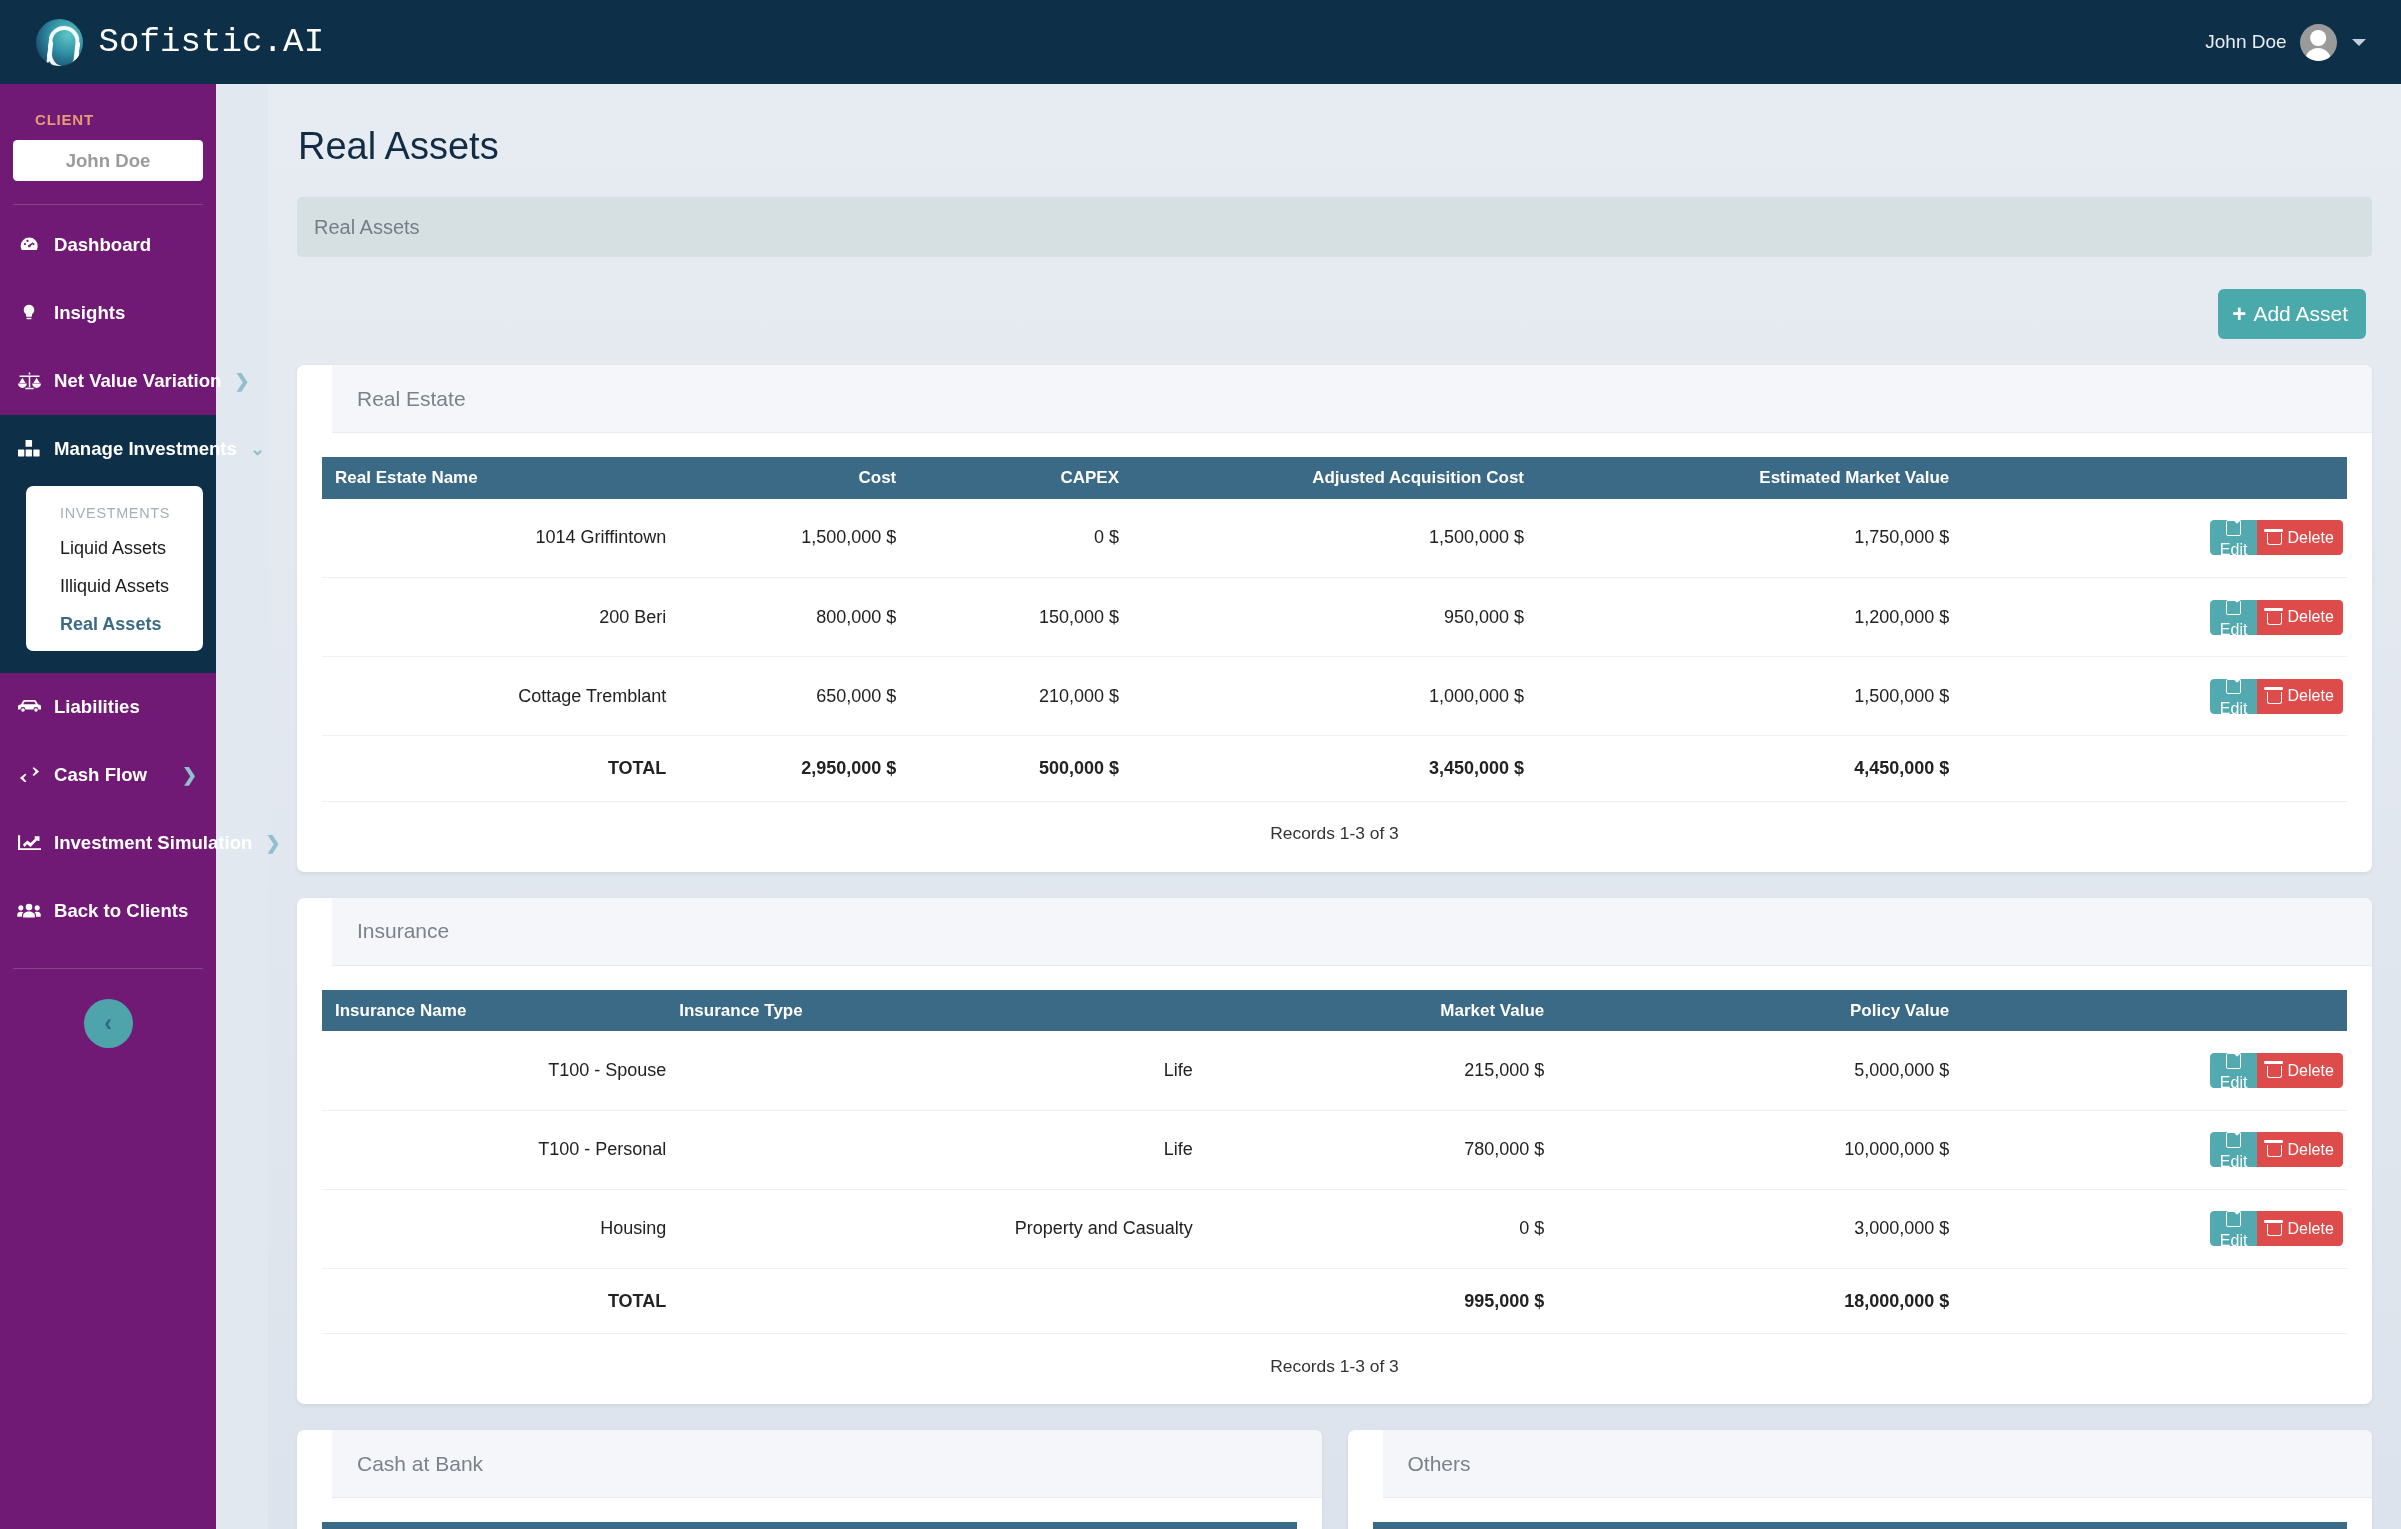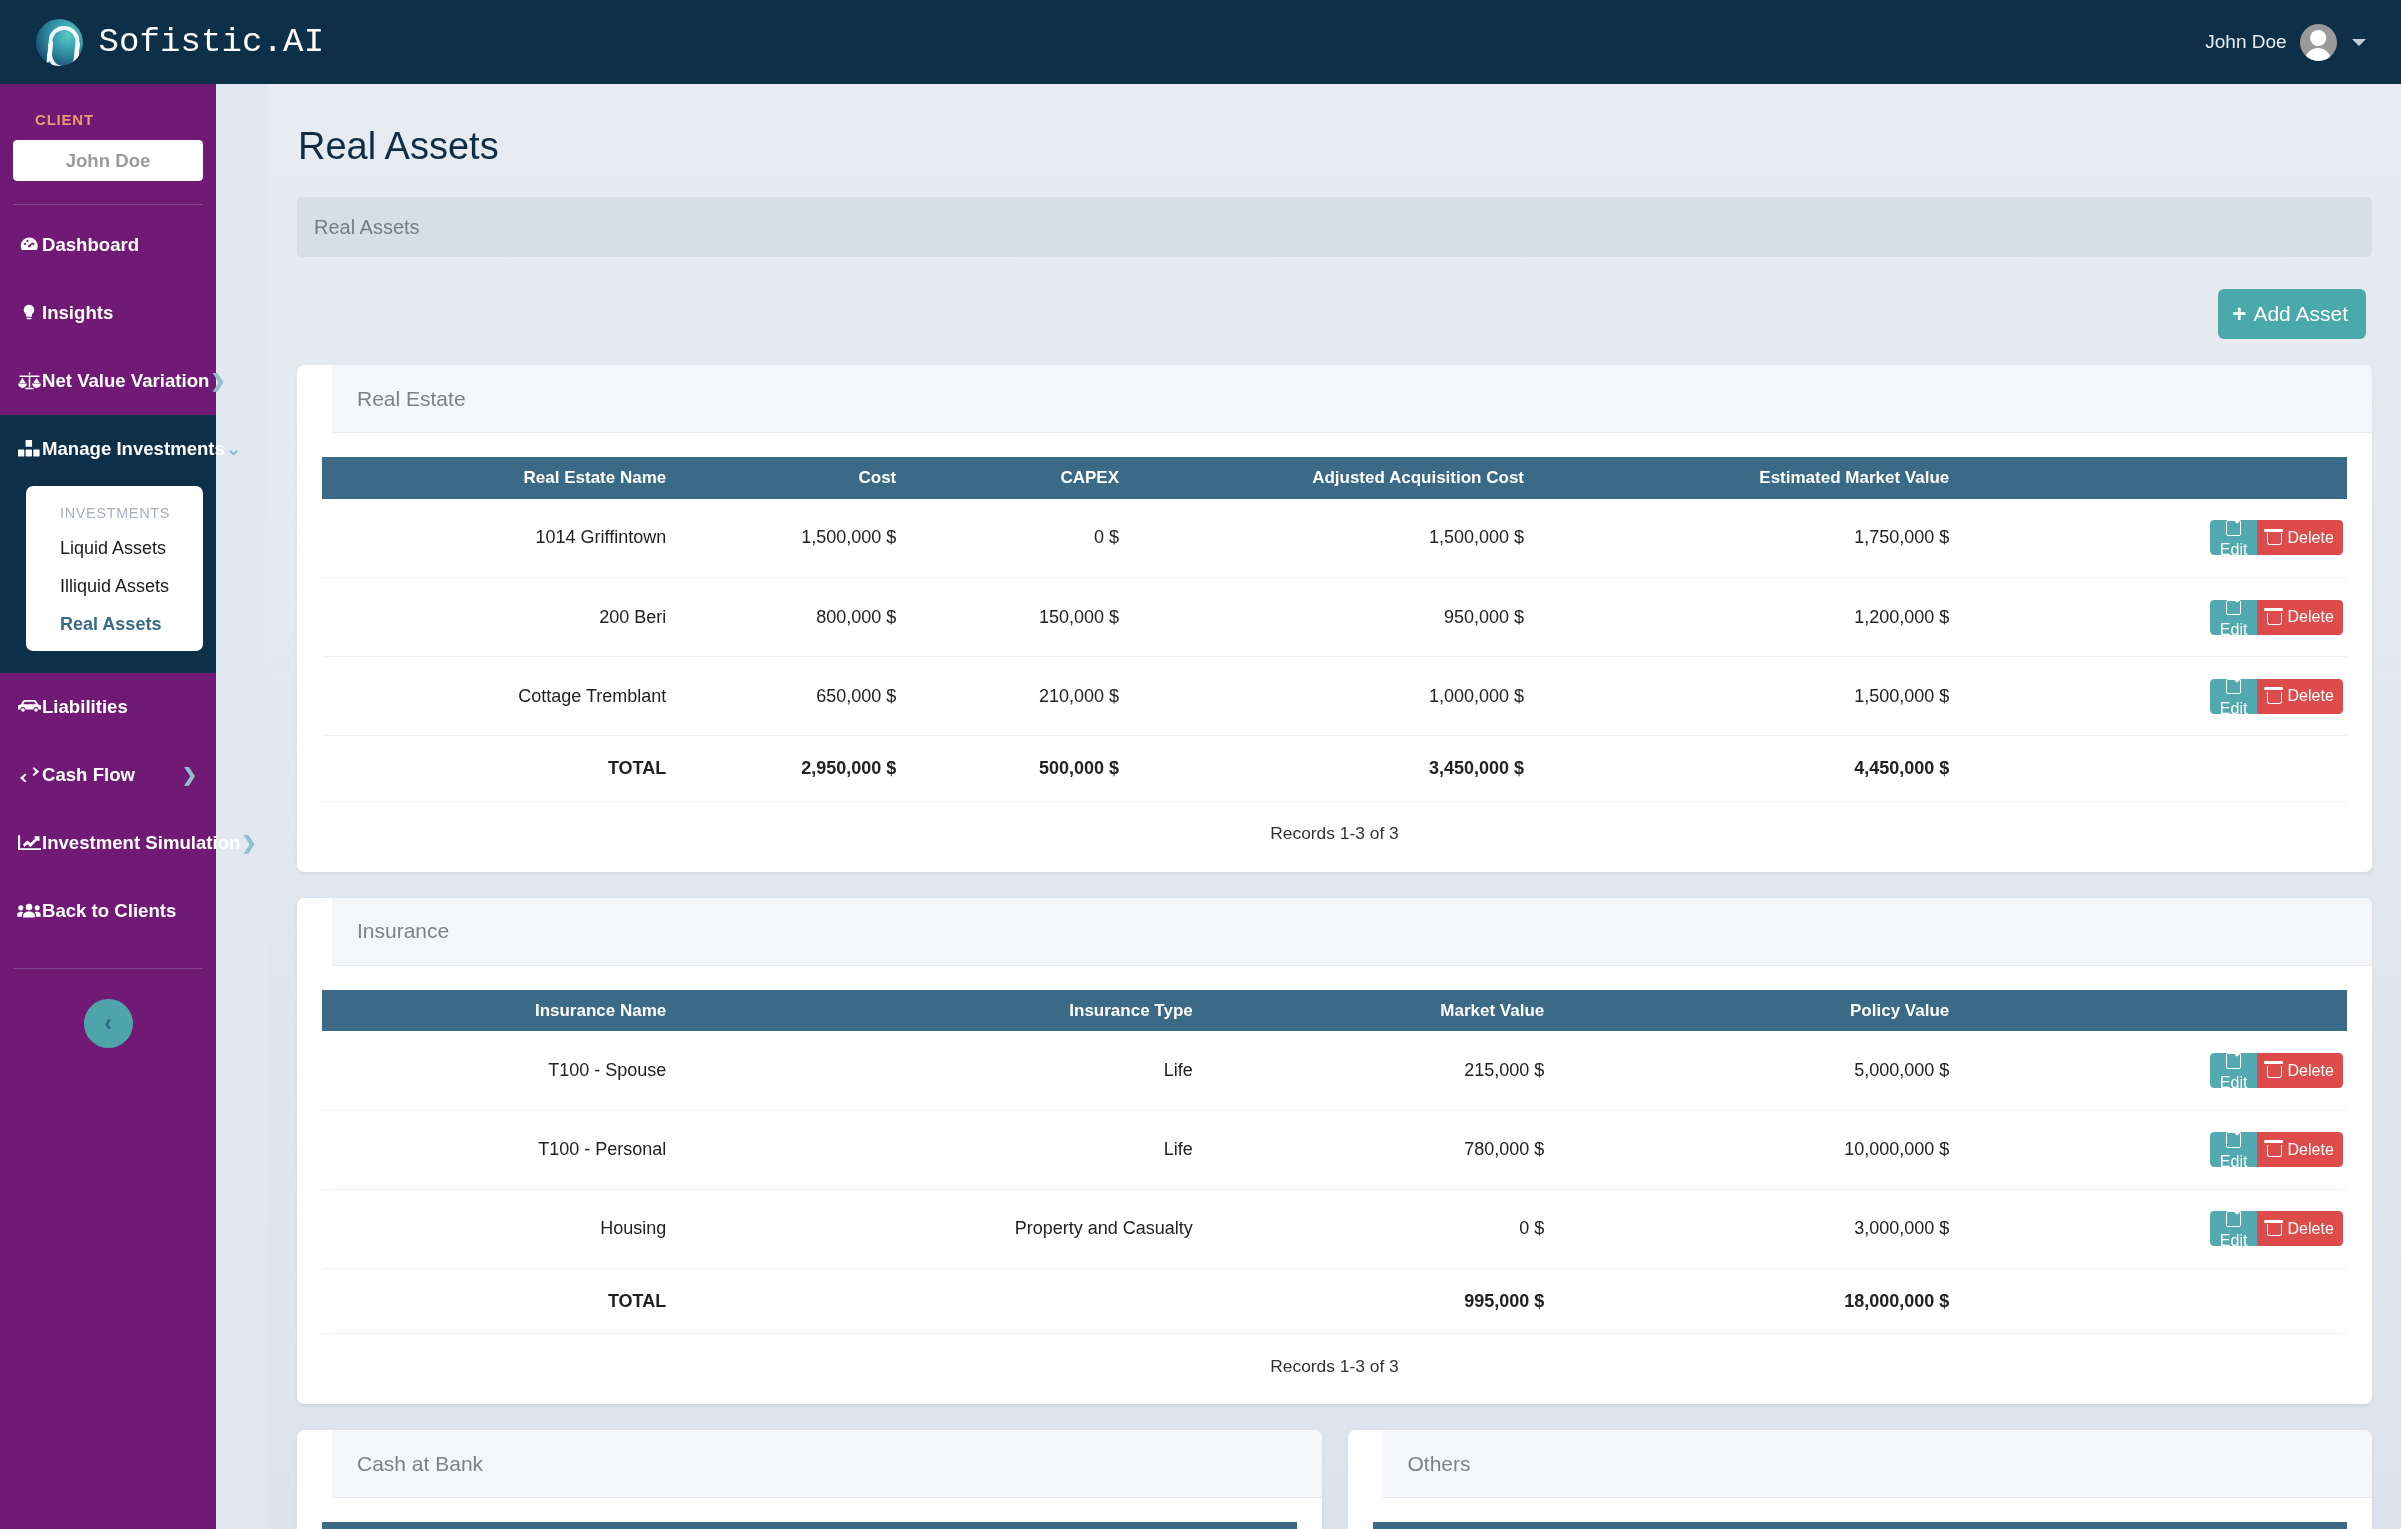--- a/index.html
+++ b/index.html
@@ -50,21 +50,21 @@
   }
   .client-label { color: #e89a75; font-size: 15px; font-weight: 700; letter-spacing: 0.8px;
     padding: 27px 0 0 35px; }
   .client-pill { margin: 12px 13px 0 13px; height: 41px; background: #fff; border-radius: 4.2px;
     display: flex; align-items: center; justify-content: center;
     color: #9b9b9b; font-size: 18.6px; font-weight: 700; }
   .sb-divider { height: 0.6px; background: rgba(255,255,255,.18); margin: 23px 13px 0 13px; }
 
   .nav { margin-top: 6px; }
   .nav-item { height: 68px; display: flex; align-items: center; padding: 0 19px 0 17px;
-    color: #fff; font-size: 18.6px; font-weight: 700; gap: 1px; }
+    color: #fff; font-size: 18.6px; font-weight: 700; gap: 13px; }
   .nav-item .ic { width: 24px; display: flex; justify-content: center; align-items: center;
     font-size: 18px; flex: none; }
   .nav-item .lbl { flex: 1 1 auto; white-space: nowrap; }
   .nav-item .chev { color: #8fc0cd; font-size: 18px; font-weight: 700; }
 
   .manage-block { background: #0d2f47; padding-bottom: 21.6px; }
   .submenu { background: #fff; border-radius: 7.2px; margin: 3.6px 13px 0 26px; padding: 14.4px 0 15.6px 0; }
   .submenu-title { color: #a7adbd; font-size: 14.4px; font-weight: 400; letter-spacing: 0.7px;
     padding: 4.8px 0 0 34px; }
   .submenu-item { color: #1a1a1a; font-size: 18px; padding: 17px 0 0 34px; white-space: nowrap; }
@@ -92,21 +92,21 @@
 
   .card { margin: 26px 29px 0 29px; background: #fff; border-radius: 7.2px;
     box-shadow: 0 1.2px 3.6px rgba(20,40,70,.07); overflow: hidden; }
   .card-head { background: #f4f6fa; border-bottom: 0.6px solid #e7ebf1;
     padding: 21.6px 0 21.6px 25px; color: #7b828c; font-size: 21px; margin-left: 35px; }
   .card-body { padding: 24px 25px 0 25px; }
 
   table.tbl { width: 100%; border-collapse: collapse; table-layout: fixed; }
   table.tbl thead th { background: #3a6a85; color: #fff; font-size: 17px; font-weight: 700;
     padding: 10.8px 0; }
-  table.tbl thead th.l { text-align: right; padding-left: 24px; }
+  table.tbl thead th.l { text-align: left; padding-left: 13px; }
   table.tbl thead th.r { text-align: right; padding-right: 13px; }
   table.tbl tbody td { font-size: 18px; color: #222; padding: 21.6px 0; height: 65px;
     border-bottom: 0.6px solid #eef1f4; vertical-align: middle; }
   table.tbl tbody td.l { text-align: right; padding-left: 13px; }
   table.tbl tbody td.r { text-align: right; padding-right: 13px; }
   table.tbl tbody tr.total td { font-weight: 700; border-bottom: 0.6px solid #eef1f4; }
   table.tbl tbody tr.total td.empty { border-bottom: 0.6px solid #eef1f4; }
 
   .act { display: flex; justify-content: flex-end; padding-right: 3.6px; }
   .btn-edit, .btn-del { border: none; color: #fff; font-family: inherit; font-size: 16px;

